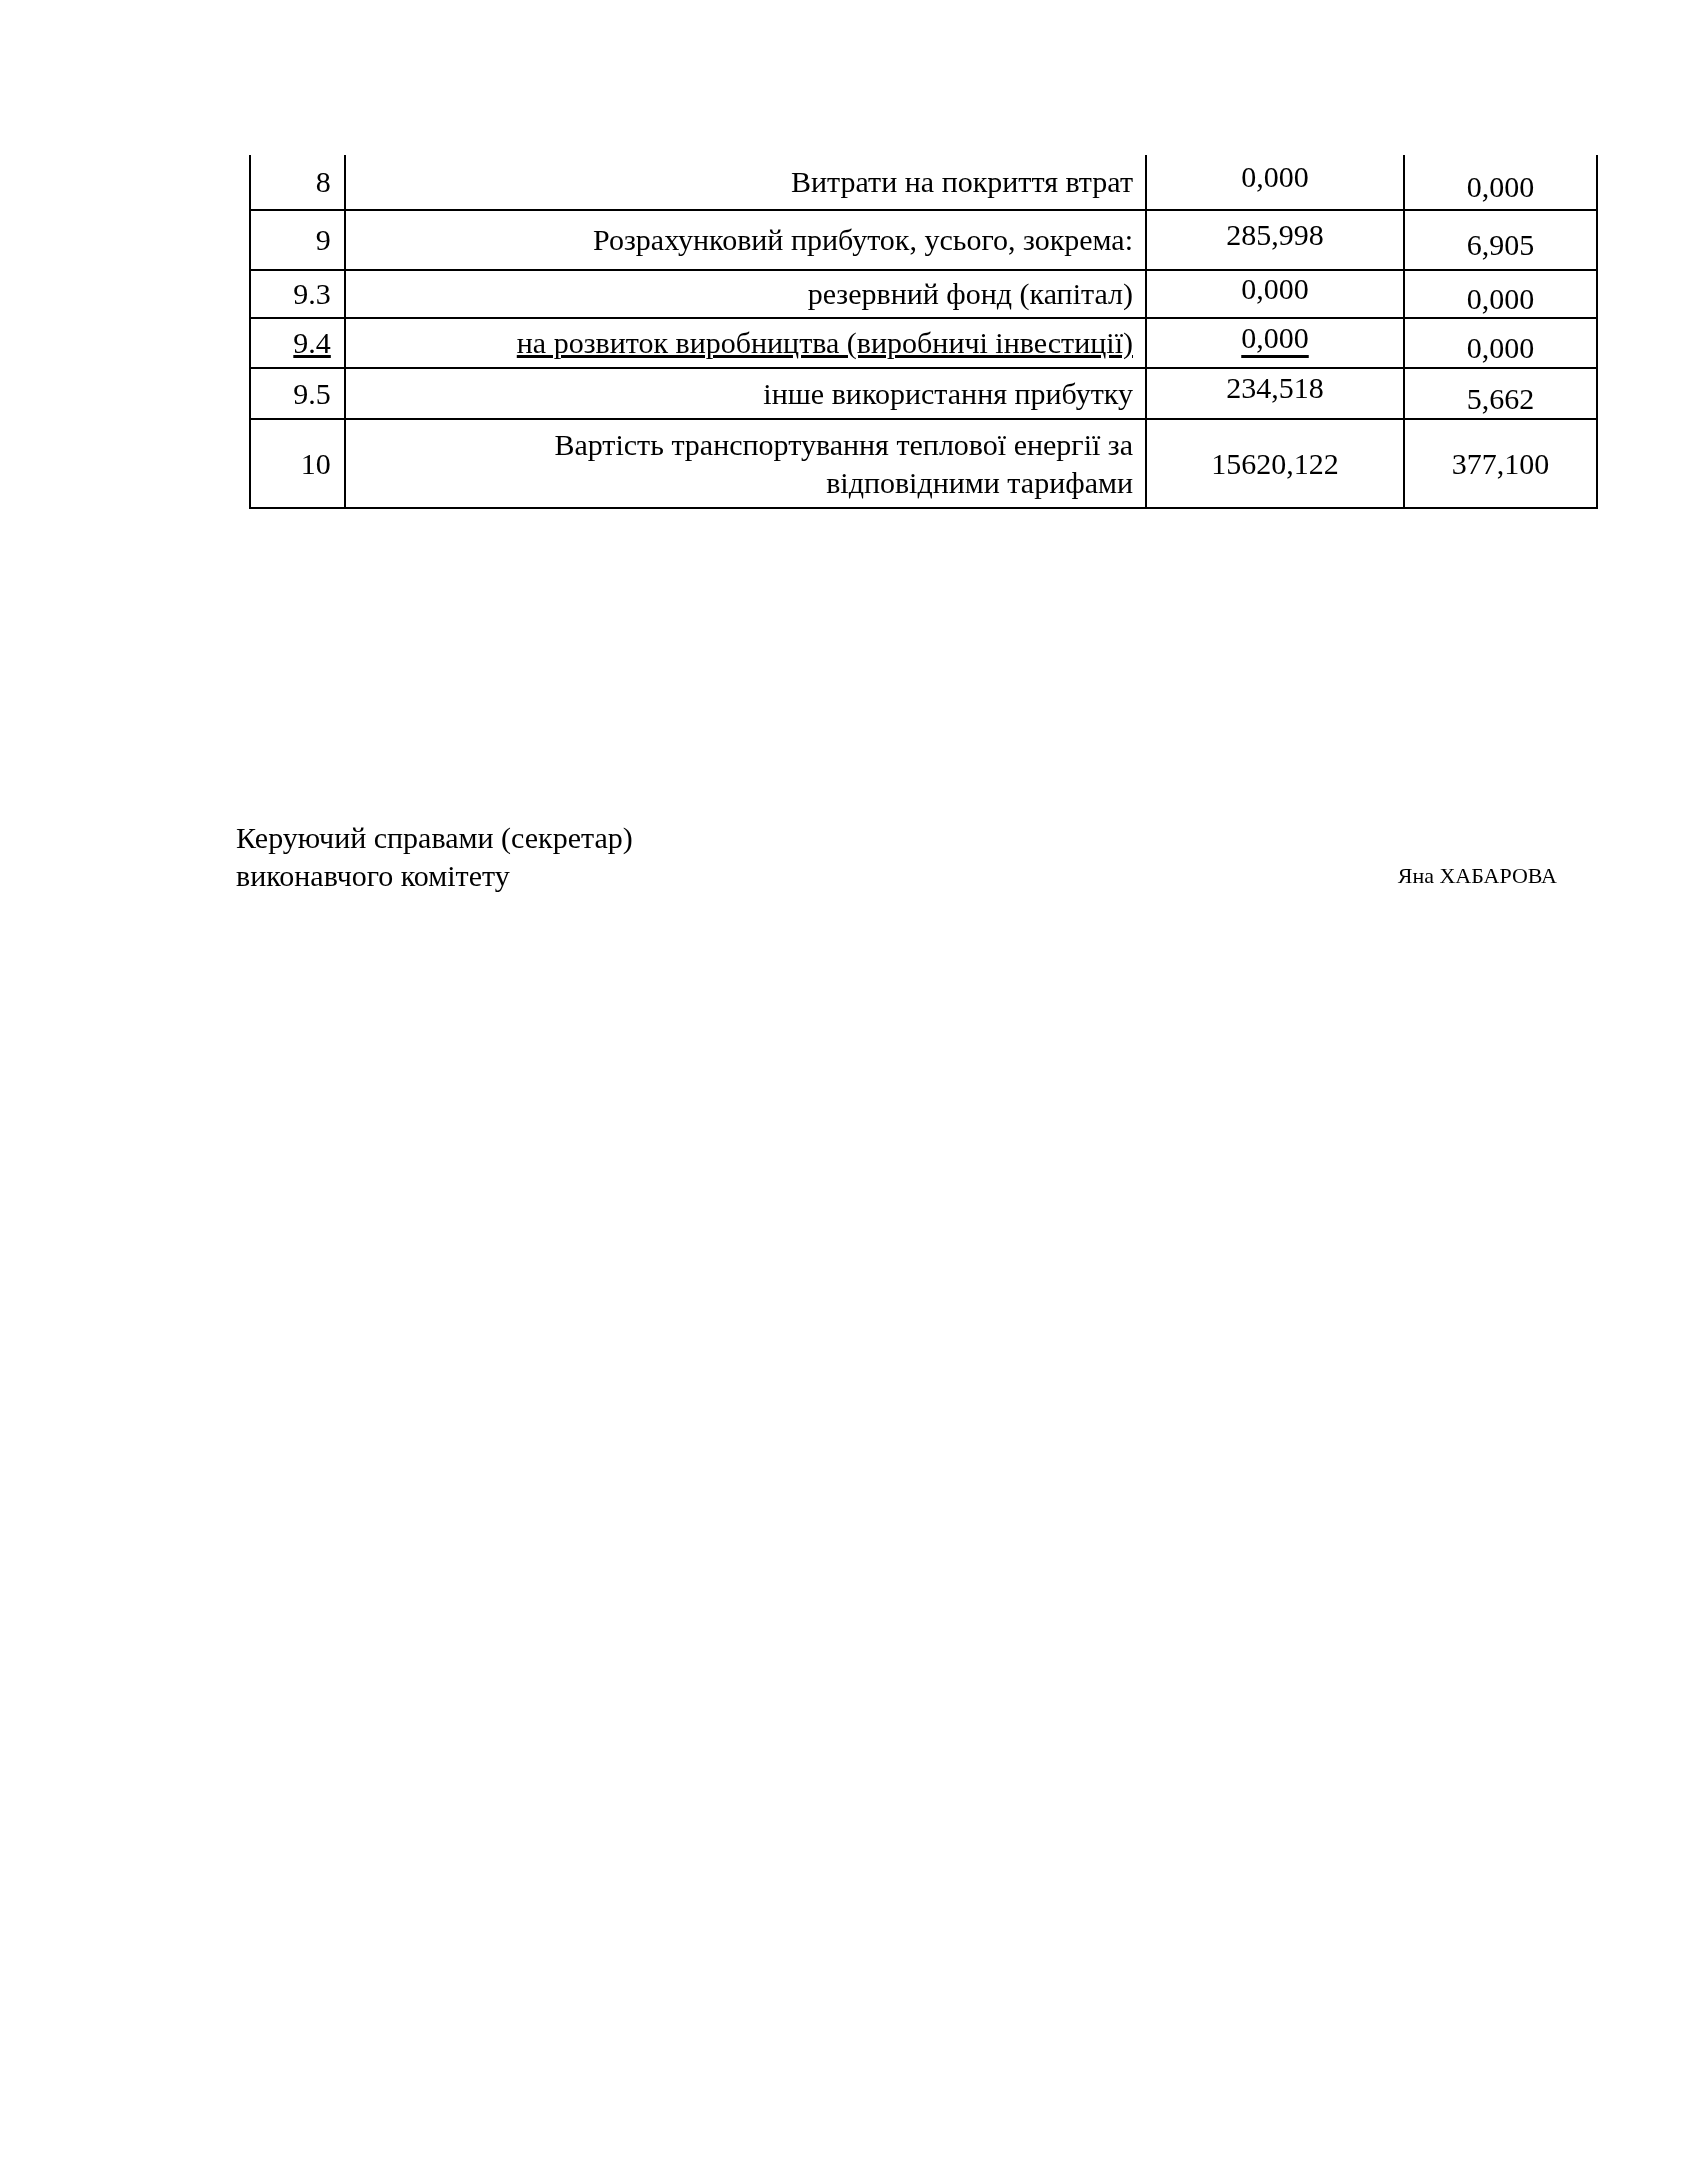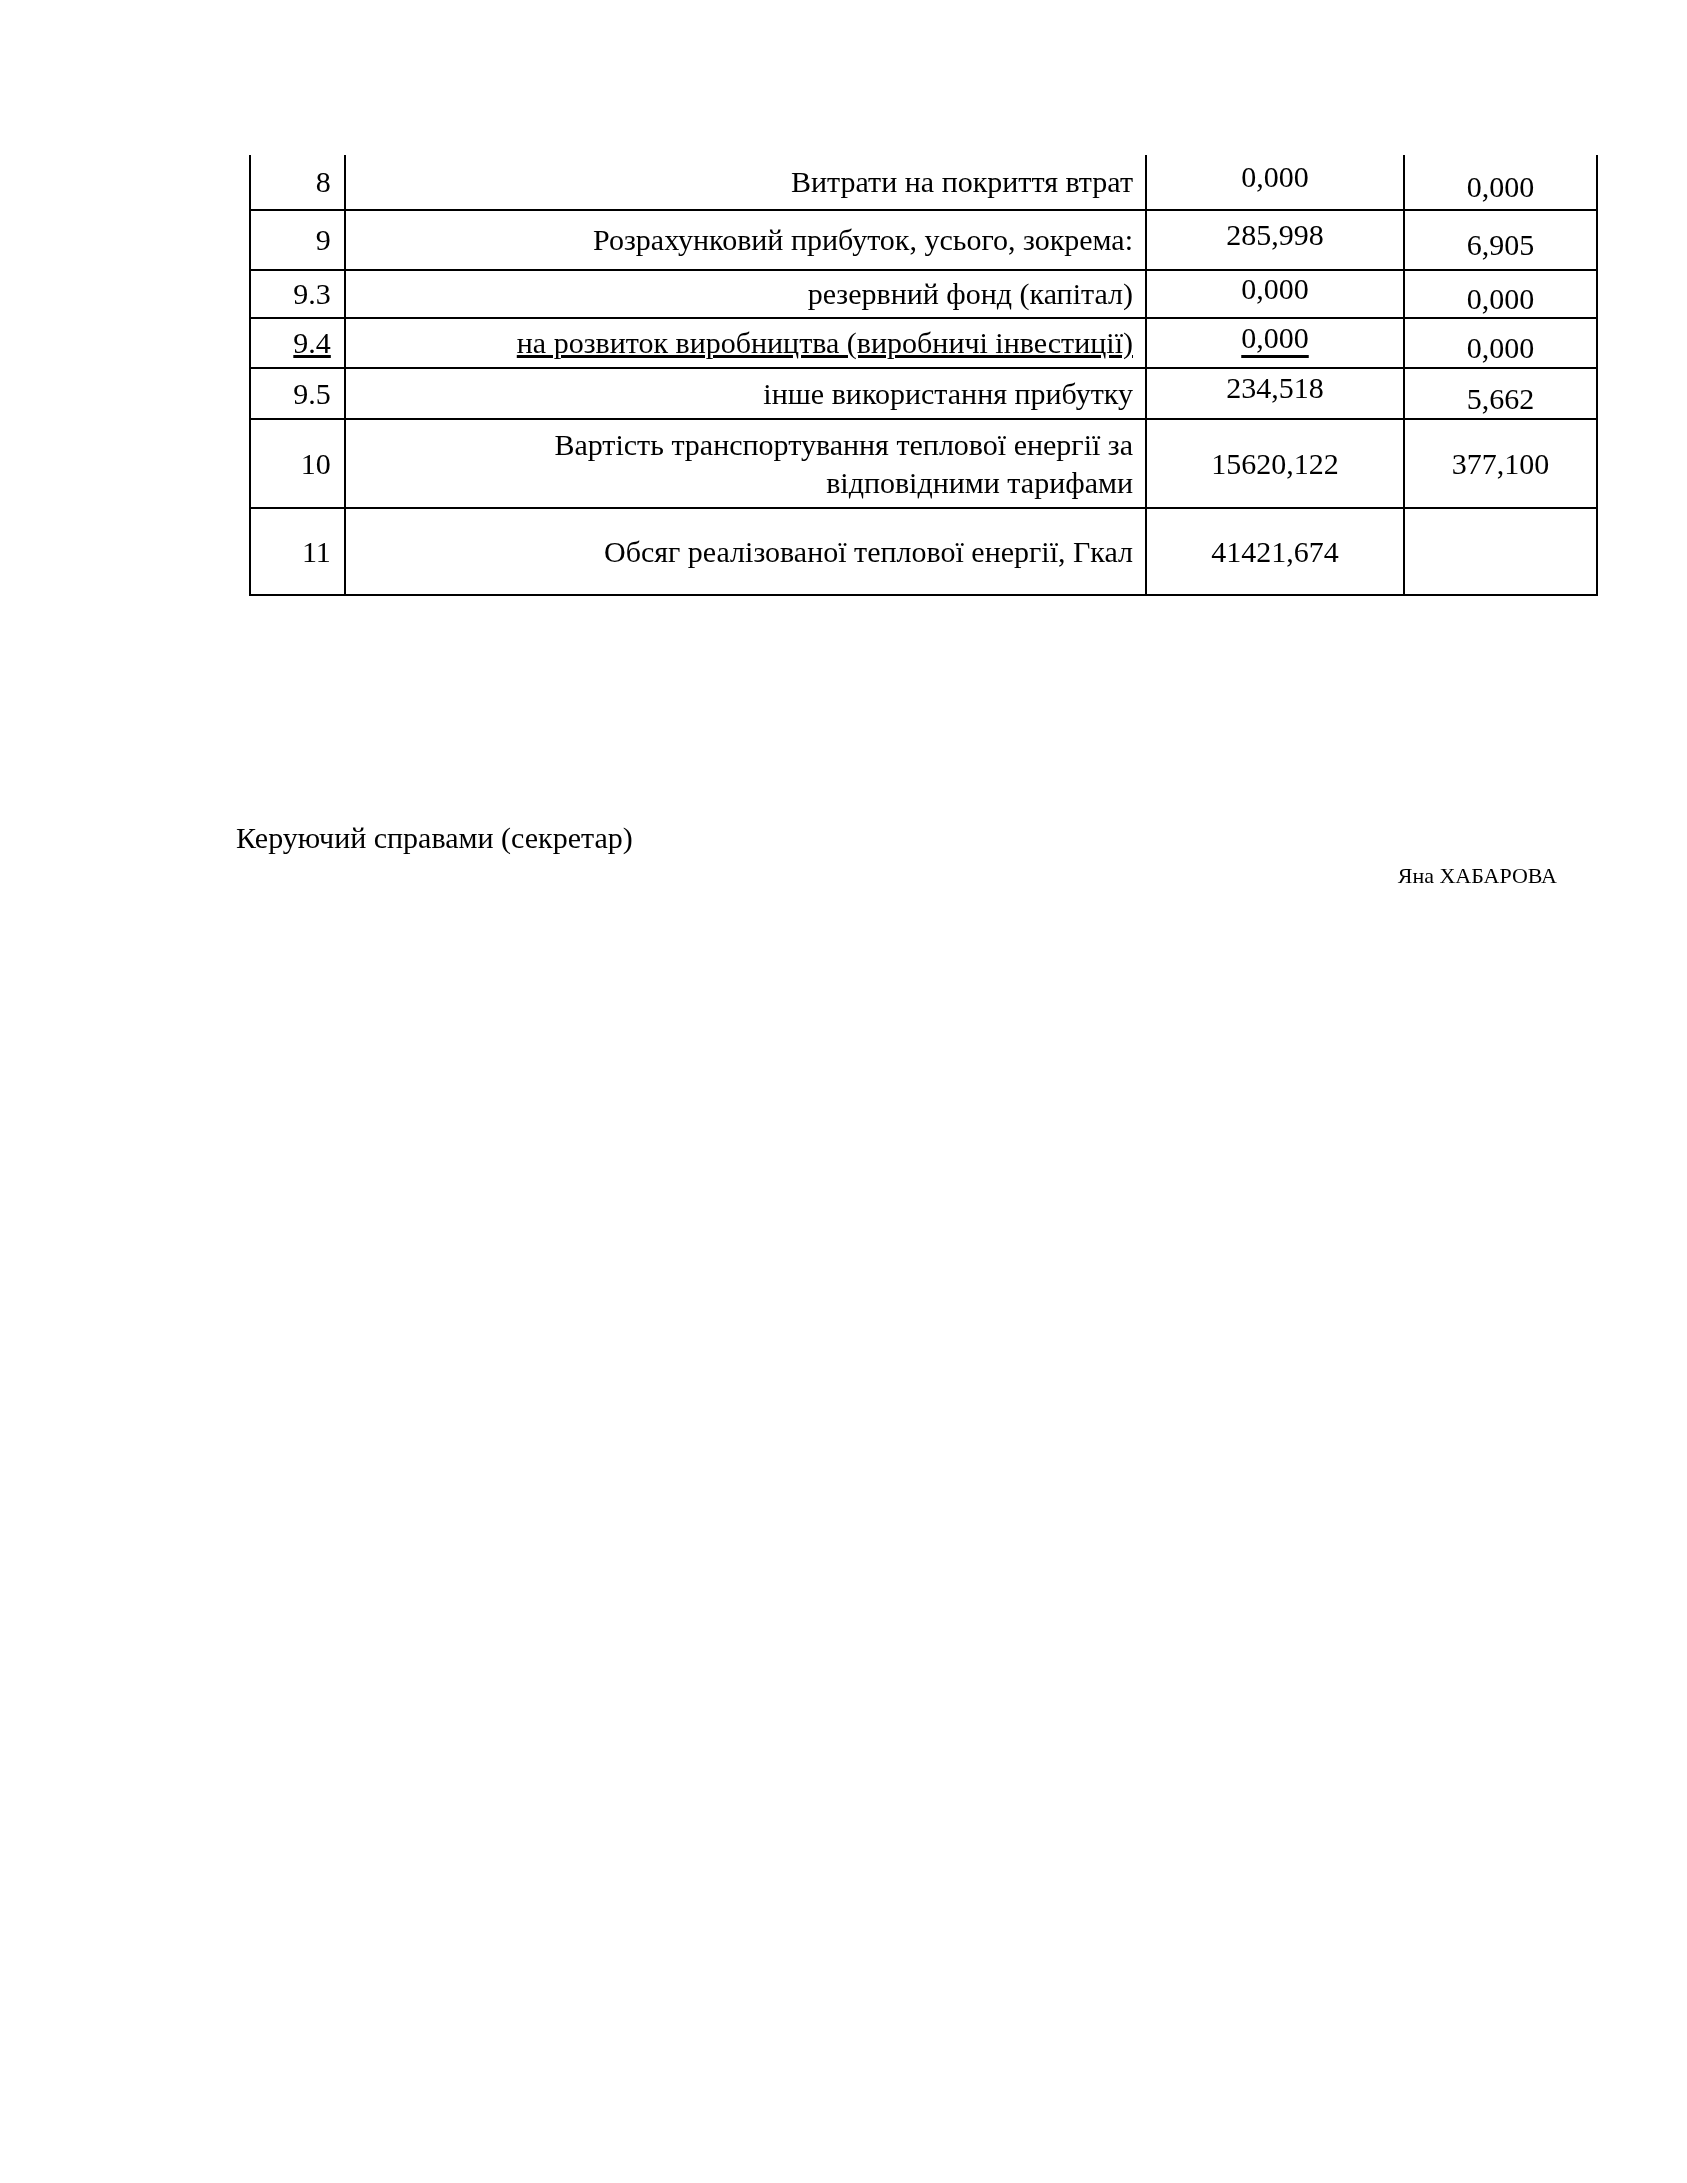--- a/index.html
+++ b/index.html
@@ -92,26 +92,21 @@
     </tr>
     <tr class="r-10 r-tall">
       <td class="num">10</td>
       <td class="name">
         <div>Вартість транспортування  теплової енергії за</div>
         <div>відповідними тарифами</div>
       </td>
       <td class="v1"><span>15620,122</span></td>
       <td class="v2"><span>377,100</span></td>
     </tr>
-    <tr class="r-11 r-tall">
-      <td class="num">11</td>
-      <td class="name">Обсяг реалізованої теплової енергії,  Гкал</td>
-      <td class="v1"><span>41421,674</span></td>
-      <td class="v2"><span></span></td>
-    </tr>
   </tbody>
 </table>
 
 <div class="sig-left">
   <div>Керуючий справами (секретар)</div>
+  <div>виконавчого комітету</div>
 </div>
 <div class="sig-right">Яна ХАБАРОВА</div>
 
 
 </body></html>

